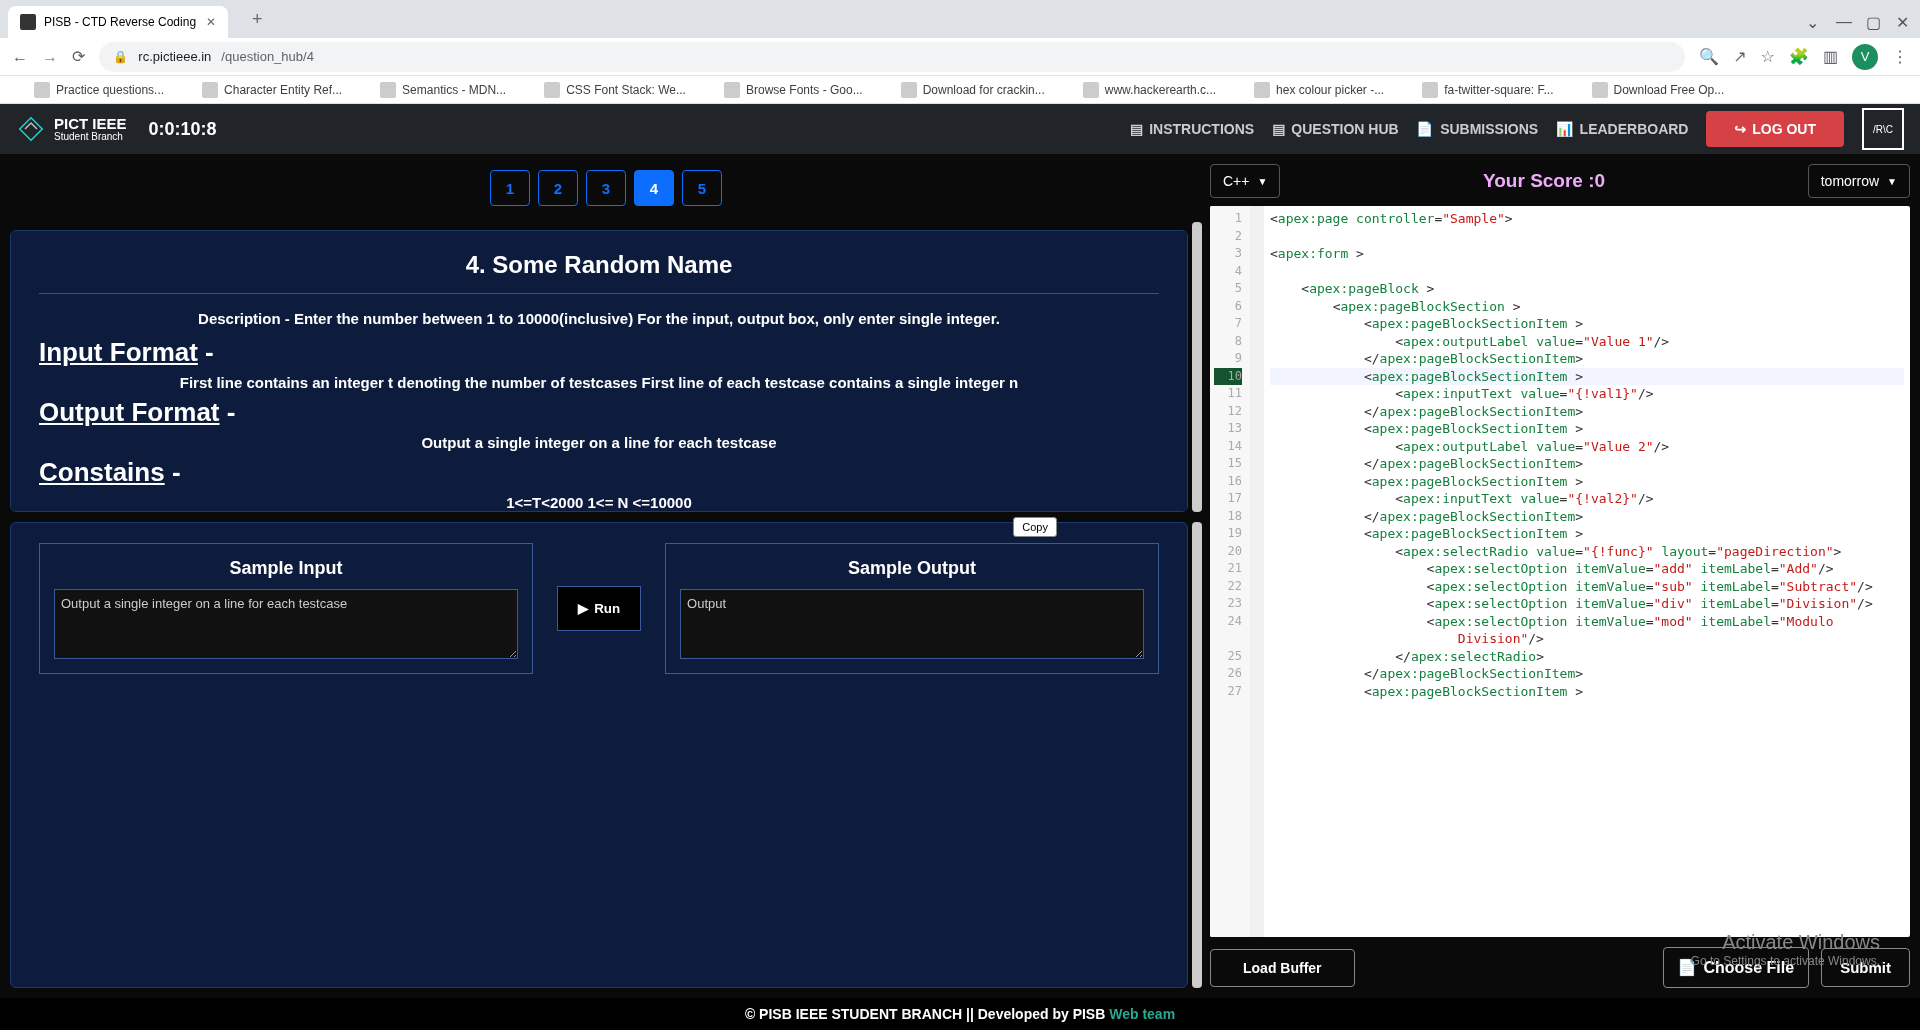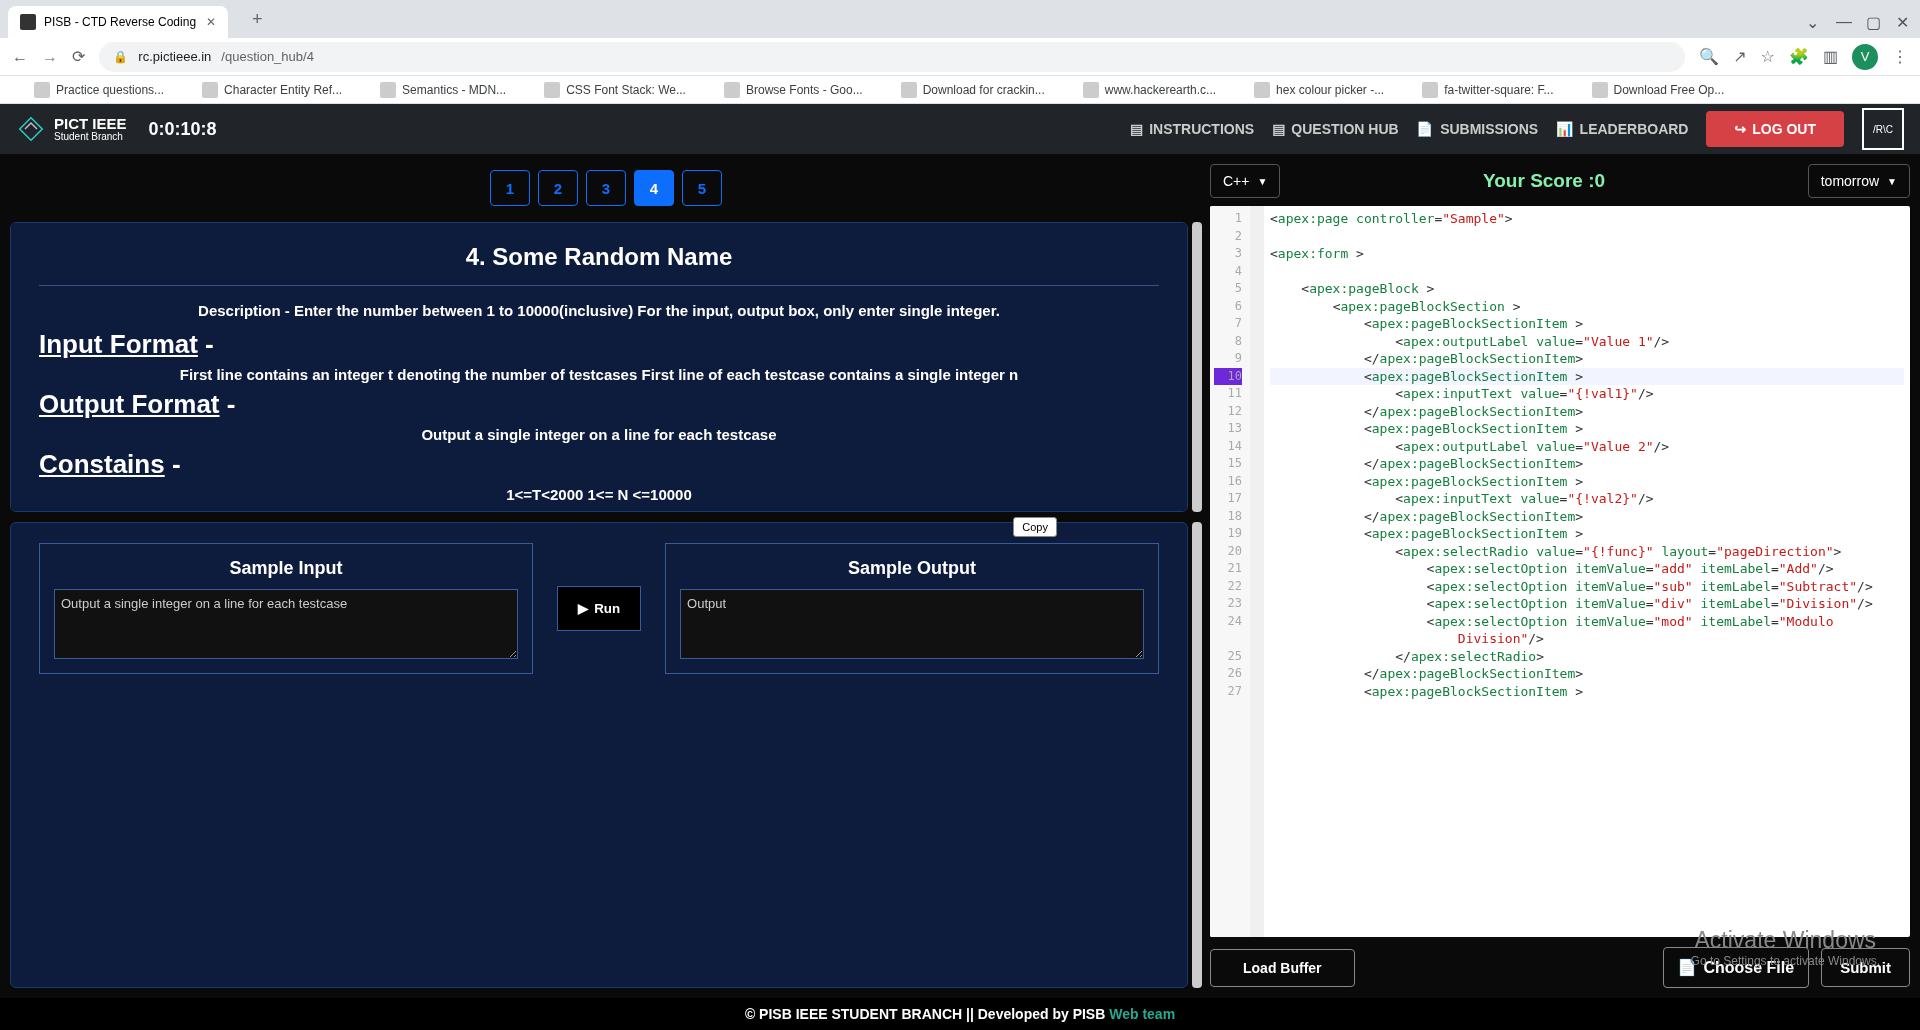--- a/index.html
+++ b/index.html
@@ -41,62 +41,62 @@
 
 .main-row { flex: 1; background: #0a0a0a; display: flex; padding: 10px; gap: 8px; }
 .left-col { flex: 1; display: flex; flex-direction: column; gap: 10px; }
 .right-col { width: 700px; display: flex; flex-direction: column; gap: 8px; }
 
 .q-tabs { display: flex; gap: 8px; padding: 6px 250px 6px 250px; justify-content: center; }
 .q-tab { width: 40px; height: 36px; border: 1px solid #0d6efd; color: #0d6efd; background: transparent; display: flex; align-items: center; justify-content: center; font-weight: 600; border-radius: 4px; cursor: pointer; font-size: 15px; }
 .q-tab.active { background: #0d6efd; color: #fff; }
 
 .panel { background: #0d1b3d; border: 1px solid #1a3a6e; border-radius: 6px; padding: 20px 28px; color: #fff; position: relative; }
-.panel-scroll { overflow-y: auto; }
+.panel-scroll { overflow-y: auto; margin-top: 8px; }
 .panel::-webkit-scrollbar, .scroll-v::-webkit-scrollbar { width: 10px; }
 .panel::-webkit-scrollbar-thumb, .scroll-v::-webkit-scrollbar-thumb { background: #888; border-radius: 4px; }
 
 .q-title { font-size: 24px; font-weight: 700; text-align: center; margin-bottom: 14px; }
 .q-hr { border: none; border-top: 1px solid #3a5080; margin: 0 0 16px 0; }
 .q-desc { text-align: center; font-size: 15px; margin-bottom: 10px; font-weight: 600; }
 .q-section-h { font-size: 26px; font-weight: 700; text-align: left; margin: 6px 0; }
 .q-section-h u { text-decoration: underline; }
 .q-body { text-align: center; font-size: 15px; font-weight: 600; margin: 6px 0; }
 
 .io-panel { display: flex; gap: 24px; align-items: flex-start; position: relative; }
 .io-box { border: 1px solid #3a5a9a; padding: 14px; flex: 1; display: flex; flex-direction: column; align-items: center; gap: 10px; }
 .io-title { font-size: 18px; font-weight: 700; }
 .io-textarea { width: 100%; height: 70px; background: #111; color: #ccc; border: 1px solid #3a5a9a; padding: 6px; font-size: 13px; resize: both; font-family: inherit; }
 .run-btn { background: #000; border: 1px solid #3a5a9a; color: #fff; padding: 14px 20px; font-weight: 700; display: flex; align-items: center; gap: 6px; cursor: pointer; align-self: center; }
 .copy-badge { position: absolute; top: -6px; right: 130px; background: #fff; color: #000; font-size: 11px; padding: 3px 8px; border-radius: 3px; border: 1px solid #888; }
 
 .right-top { display: flex; align-items: center; gap: 14px; }
 .dropdown { background: transparent; border: 1px solid #555; color: #fff; padding: 8px 12px; border-radius: 4px; display: flex; align-items: center; gap: 8px; cursor: pointer; font-size: 14px; }
 .dropdown .caret { font-size: 10px; }
-.score { color: #86efac; font-size: 19px; font-weight: 600; flex: 1; text-align: center; }
+.score { color: #f0abfc; font-size: 19px; font-weight: 600; flex: 1; text-align: center; }
 
 .editor { flex: 1; background: #fff; border-radius: 2px; display: flex; font-family: 'Consolas', monospace; font-size: 13px; overflow: hidden; position: relative; }
 .gutter { background: #f7f7f7; color: #aaa; text-align: right; padding: 4px 8px 4px 4px; user-select: none; font-size: 12px; width: 40px; }
 .gutter div { height: 17.5px; line-height: 17.5px; }
 .fold-gutter { background: #f0f0f0; width: 14px; }
 .code-area { flex: 1; padding: 4px 6px; white-space: pre; overflow: auto; line-height: 17.5px; }
 .code-line { height: 17.5px; }
 .hl-line { background: #f2f4ff; }
 .t-tag { color: #15803d; }
 .t-str { color: #c41a16; }
 .t-punc { color: #333; }
 .t-txt { color: #111; }
 
 .right-bottom { display: flex; align-items: center; justify-content: space-between; padding-top: 2px; }
 .btn-outline { border: 1px solid #888; background: transparent; color: #fff; padding: 10px 32px; border-radius: 4px; font-weight: 600; cursor: pointer; font-size: 14px; }
 .btn-submit { border: 1px solid #888; background: transparent; color: #fff; padding: 10px 18px; border-radius: 4px; font-weight: 700; cursor: pointer; font-size: 15px; }
 .file-btn { border: 1px solid #888; background: transparent; color: #fff; padding: 10px 14px; border-radius: 4px; font-weight: 600; display: flex; align-items: center; gap: 6px; cursor: pointer; }
 
 .watermark { position: absolute; right: 30px; bottom: 20px; color: #888; text-align: right; pointer-events: none; }
-.watermark .wm-t { font-size: 23px; text-align: center; }
+.watermark .wm-t { font-size: 20px; }
 .watermark .wm-s { font-size: 12px; }
 
 .footer { background: #000; color: #fff; text-align: center; padding: 8px; font-size: 14px; font-weight: 700; }
 .footer a { color: #28a88f; text-decoration: none; }
 
 .scrollbar-fake { width: 10px; background: #ccc; border-radius: 4px; }
 </style>
 </head>
 <body>
 
@@ -282,21 +282,21 @@
         <div class="gutter" id="gutter">
             <div>1</div>
             <div>2</div>
             <div>3</div>
             <div>4</div>
             <div>5</div>
             <div>6</div>
             <div>7</div>
             <div>8</div>
             <div>9</div>
-            <div style="background: #6d28d9; text-align: right;">10</div>
+            <div style="background: #14532d; text-align: right;">10</div>
             <div>11</div>
             <div>12</div>
             <div>13</div>
             <div>14</div>
             <div>15</div>
             <div>16</div>
             <div>17</div>
             <div>18</div>
             <div>19</div>
             <div>20</div>

